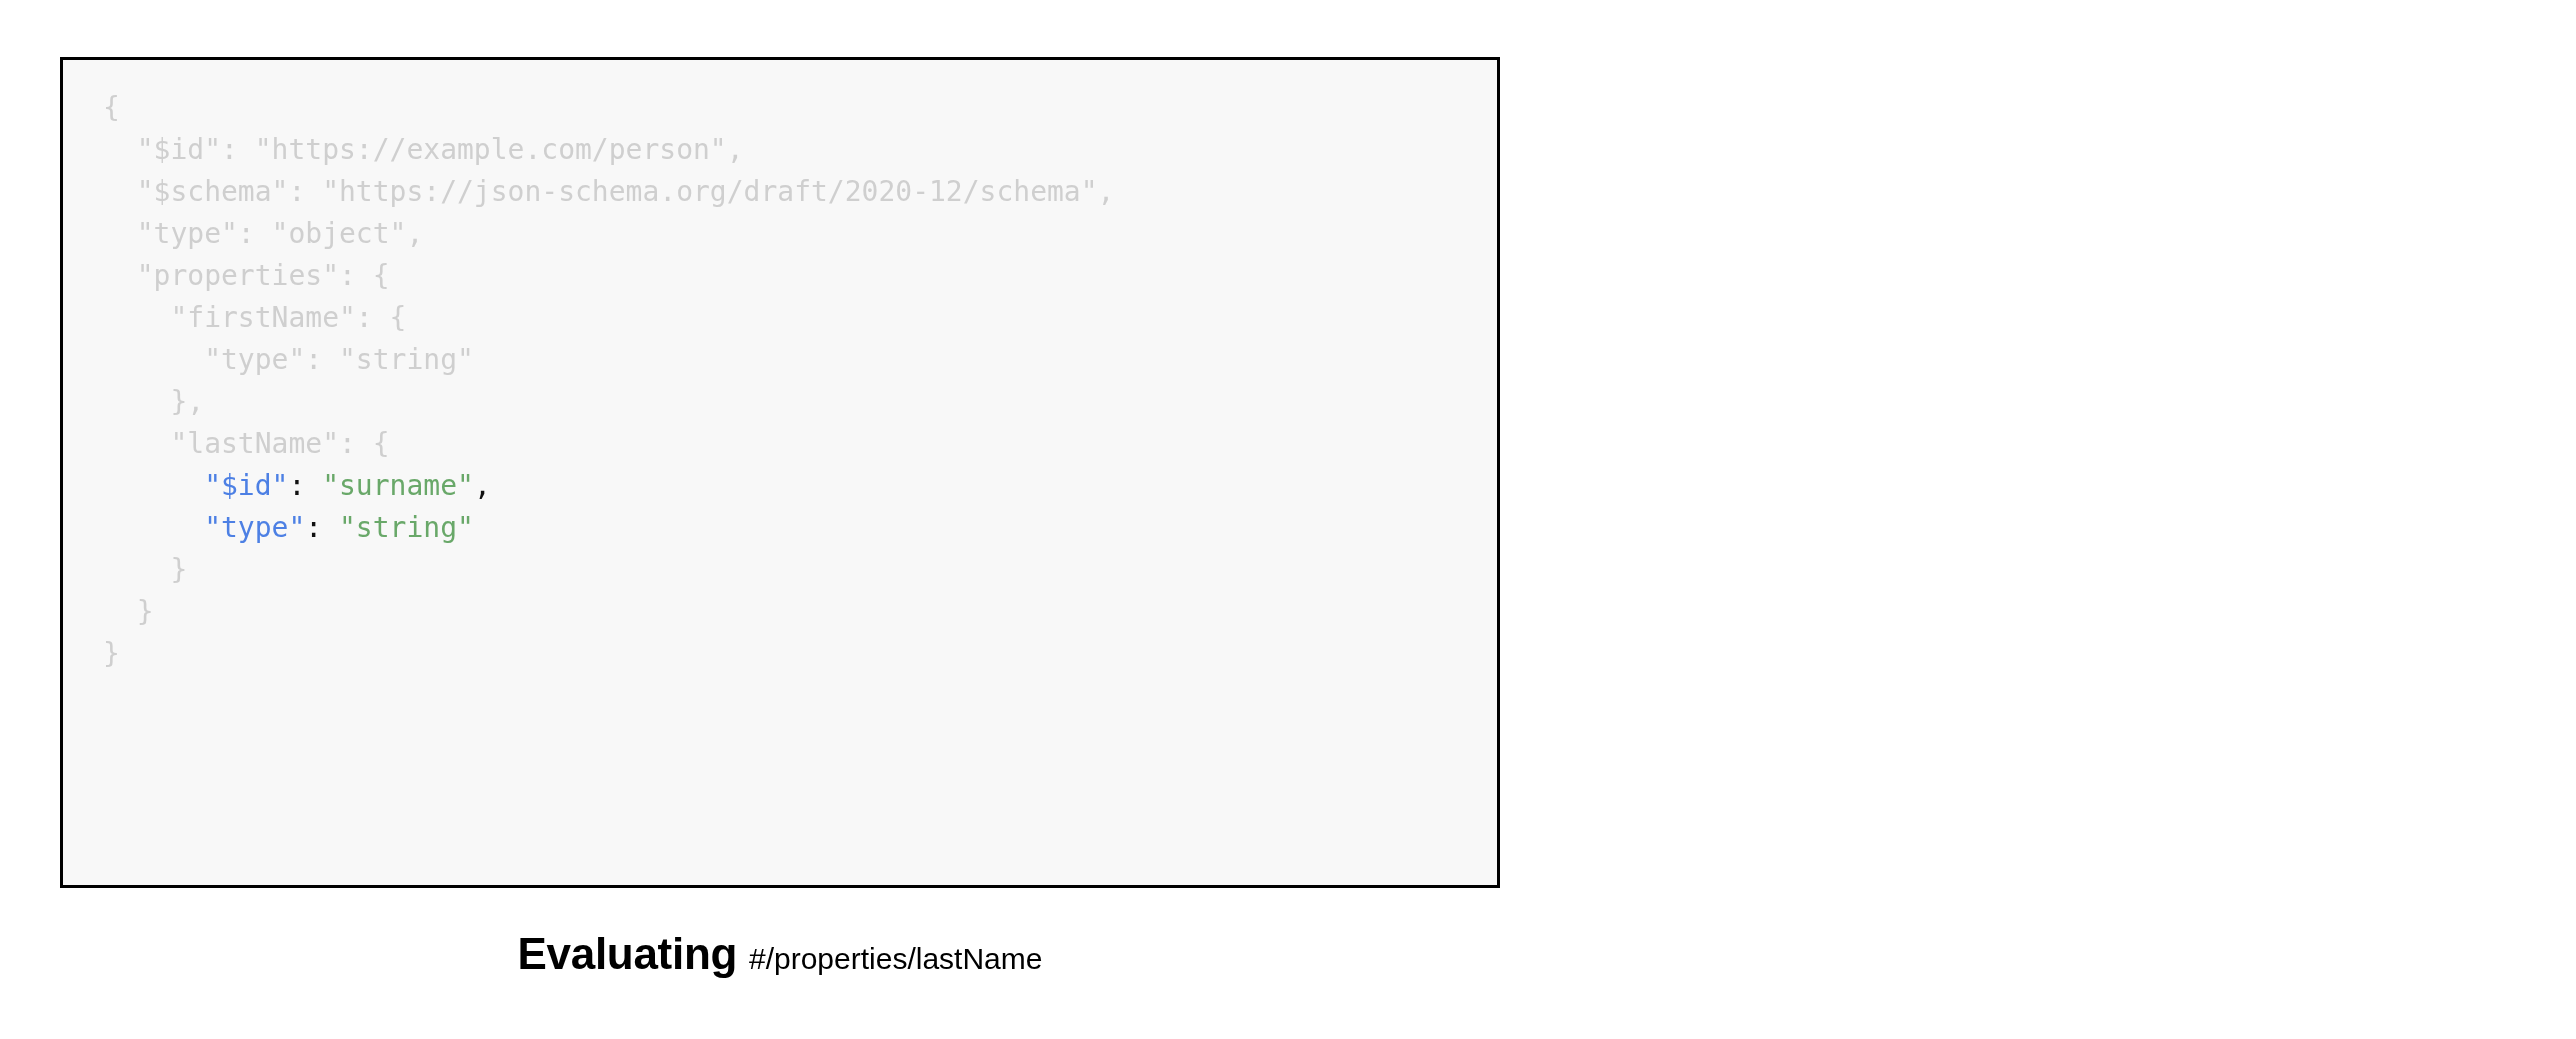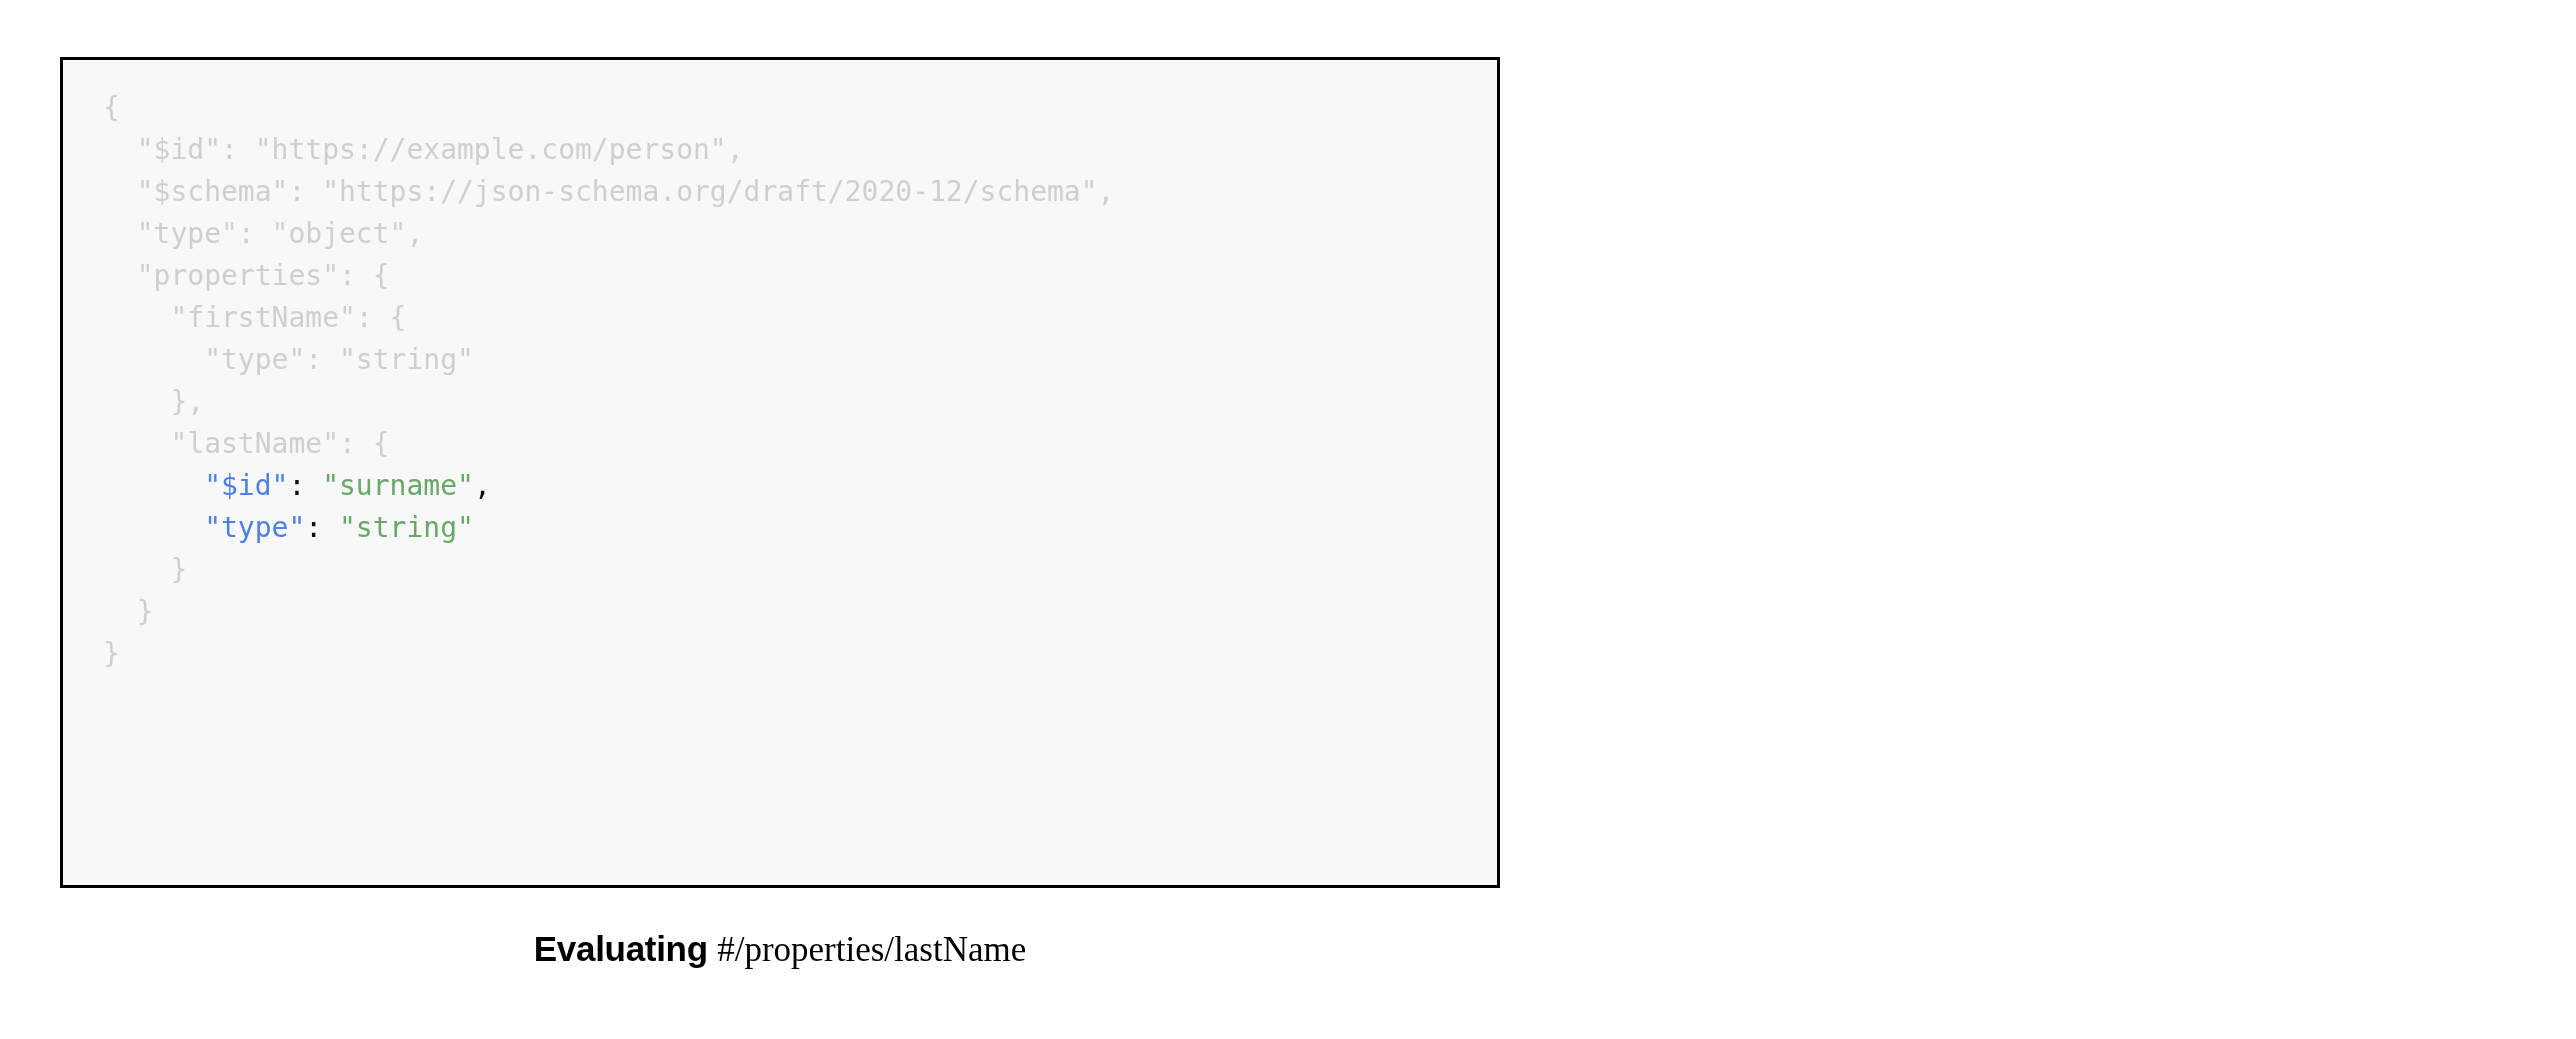--- a/index.html
+++ b/index.html
@@ -58,26 +58,26 @@
     left: 60px;
     top: 929px;
     width: 1440px;
     text-align: center;
     color: #000000;
     white-space: nowrap;
   }
   #left-caption .cap-bold {
     font-family: "Liberation Sans", sans-serif;
     font-weight: bold;
-    font-size: 35px;
+    font-size: 44px;
     letter-spacing: -0.3px;
   }
   #left-caption .cap-mono {
-    font-family: Liberation Serif, serif;
-    font-size: 35px;
+    font-family: Liberation Sans, sans-serif;
+    font-size: 30px;
   }
 
   
   #right-panel {
     position: absolute;
     left: 1559px;
     top: 0;
     width: 1017px;
     height: 1039px;
   }

